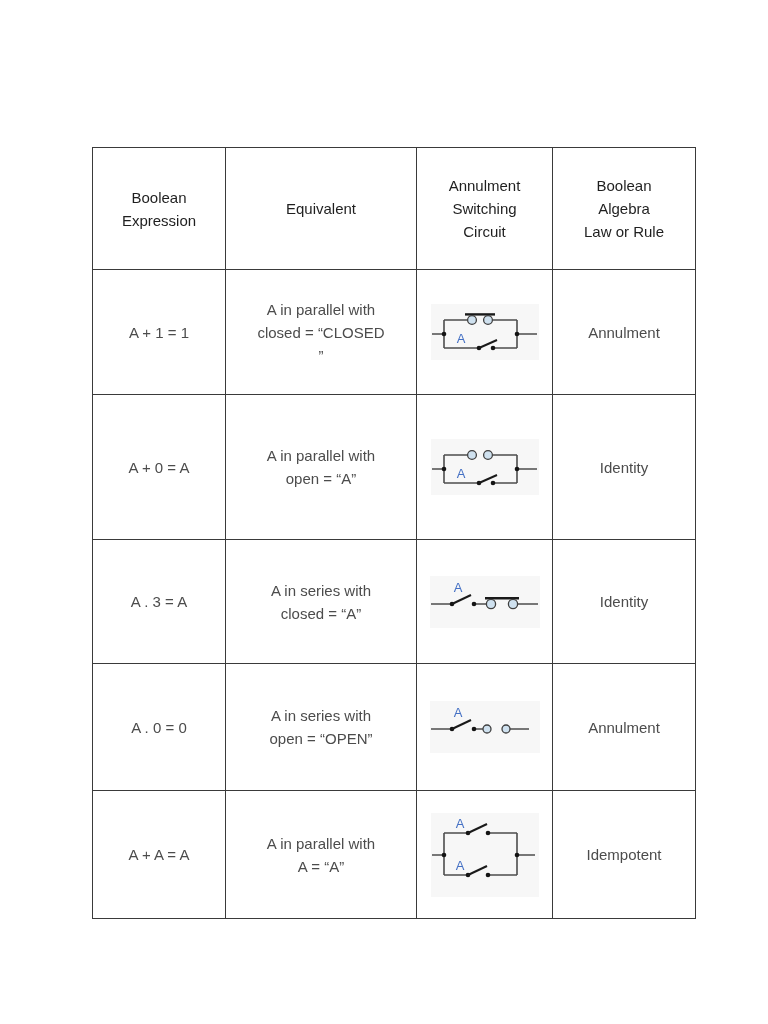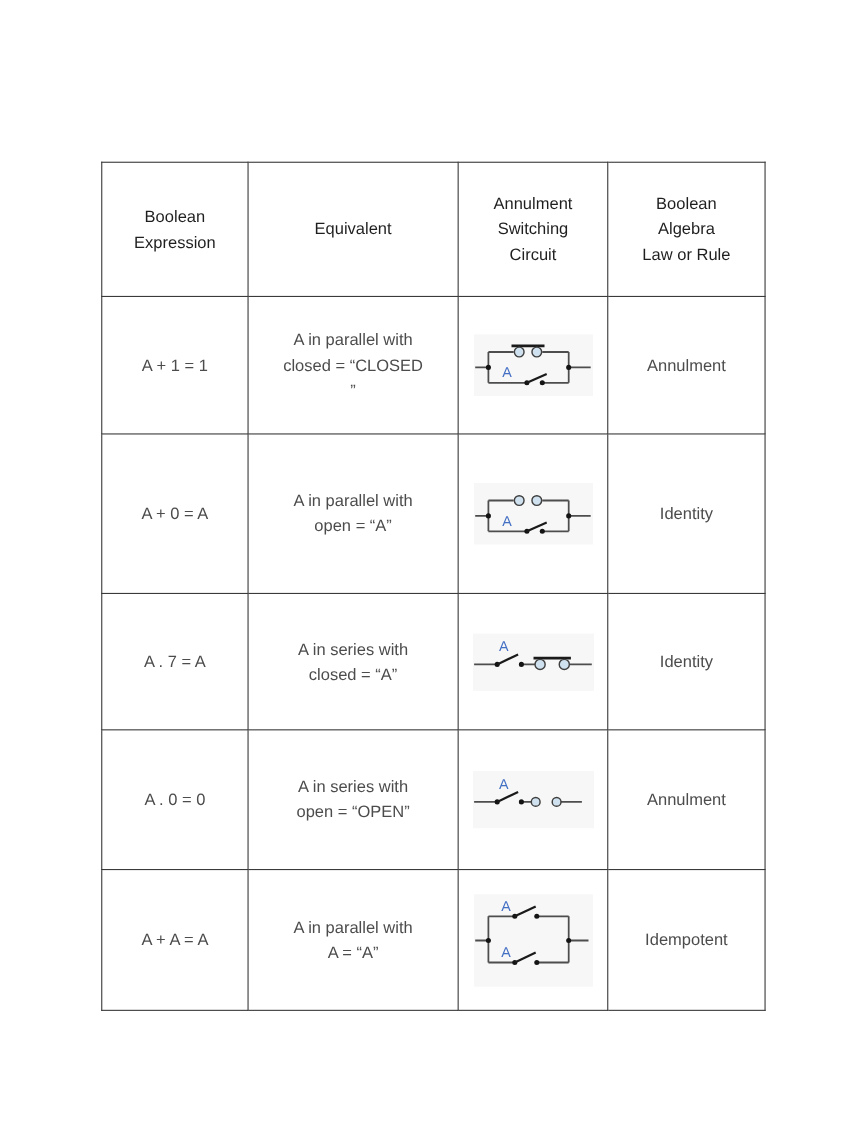--- a/index.html
+++ b/index.html
@@ -101,21 +101,21 @@
             <circle class="node" cx="48" cy="44" r="2.3"></circle>
             <circle class="node" cx="62" cy="44" r="2.3"></circle>
             <line class="hard" x1="48" y1="44" x2="66" y2="36" stroke-width="2"></line>
             <text class="switch-label" x="30" y="39" text-anchor="middle">A</text>
           </svg>
         </td>
         <td>Identity</td>
       </tr>
 
       <tr style="height:124px">
-        <td>A . 7 = A</td>
+        <td>A . 3 = A</td>
         <td class="desc-cell">A in series with
 closed = “A”</td>
         <td class="circuit-cell">
           <svg class="circuit-svg" width="110" height="52" viewBox="0 0 110 52">
             <path class="wire" d="M1,28 H22 M44,28 H57 M88,28 H108"></path>
             <circle class="node" cx="22" cy="28" r="2.3"></circle>
             <circle class="node" cx="44" cy="28" r="2.3"></circle>
             <line class="hard" x1="22" y1="28" x2="41" y2="19" stroke-width="2"></line>
             <text class="switch-label" x="28" y="16" text-anchor="middle">A</text>
             <line class="hard" x1="55" y1="22.3" x2="89" y2="22.3" stroke-width="2.4"></line>

